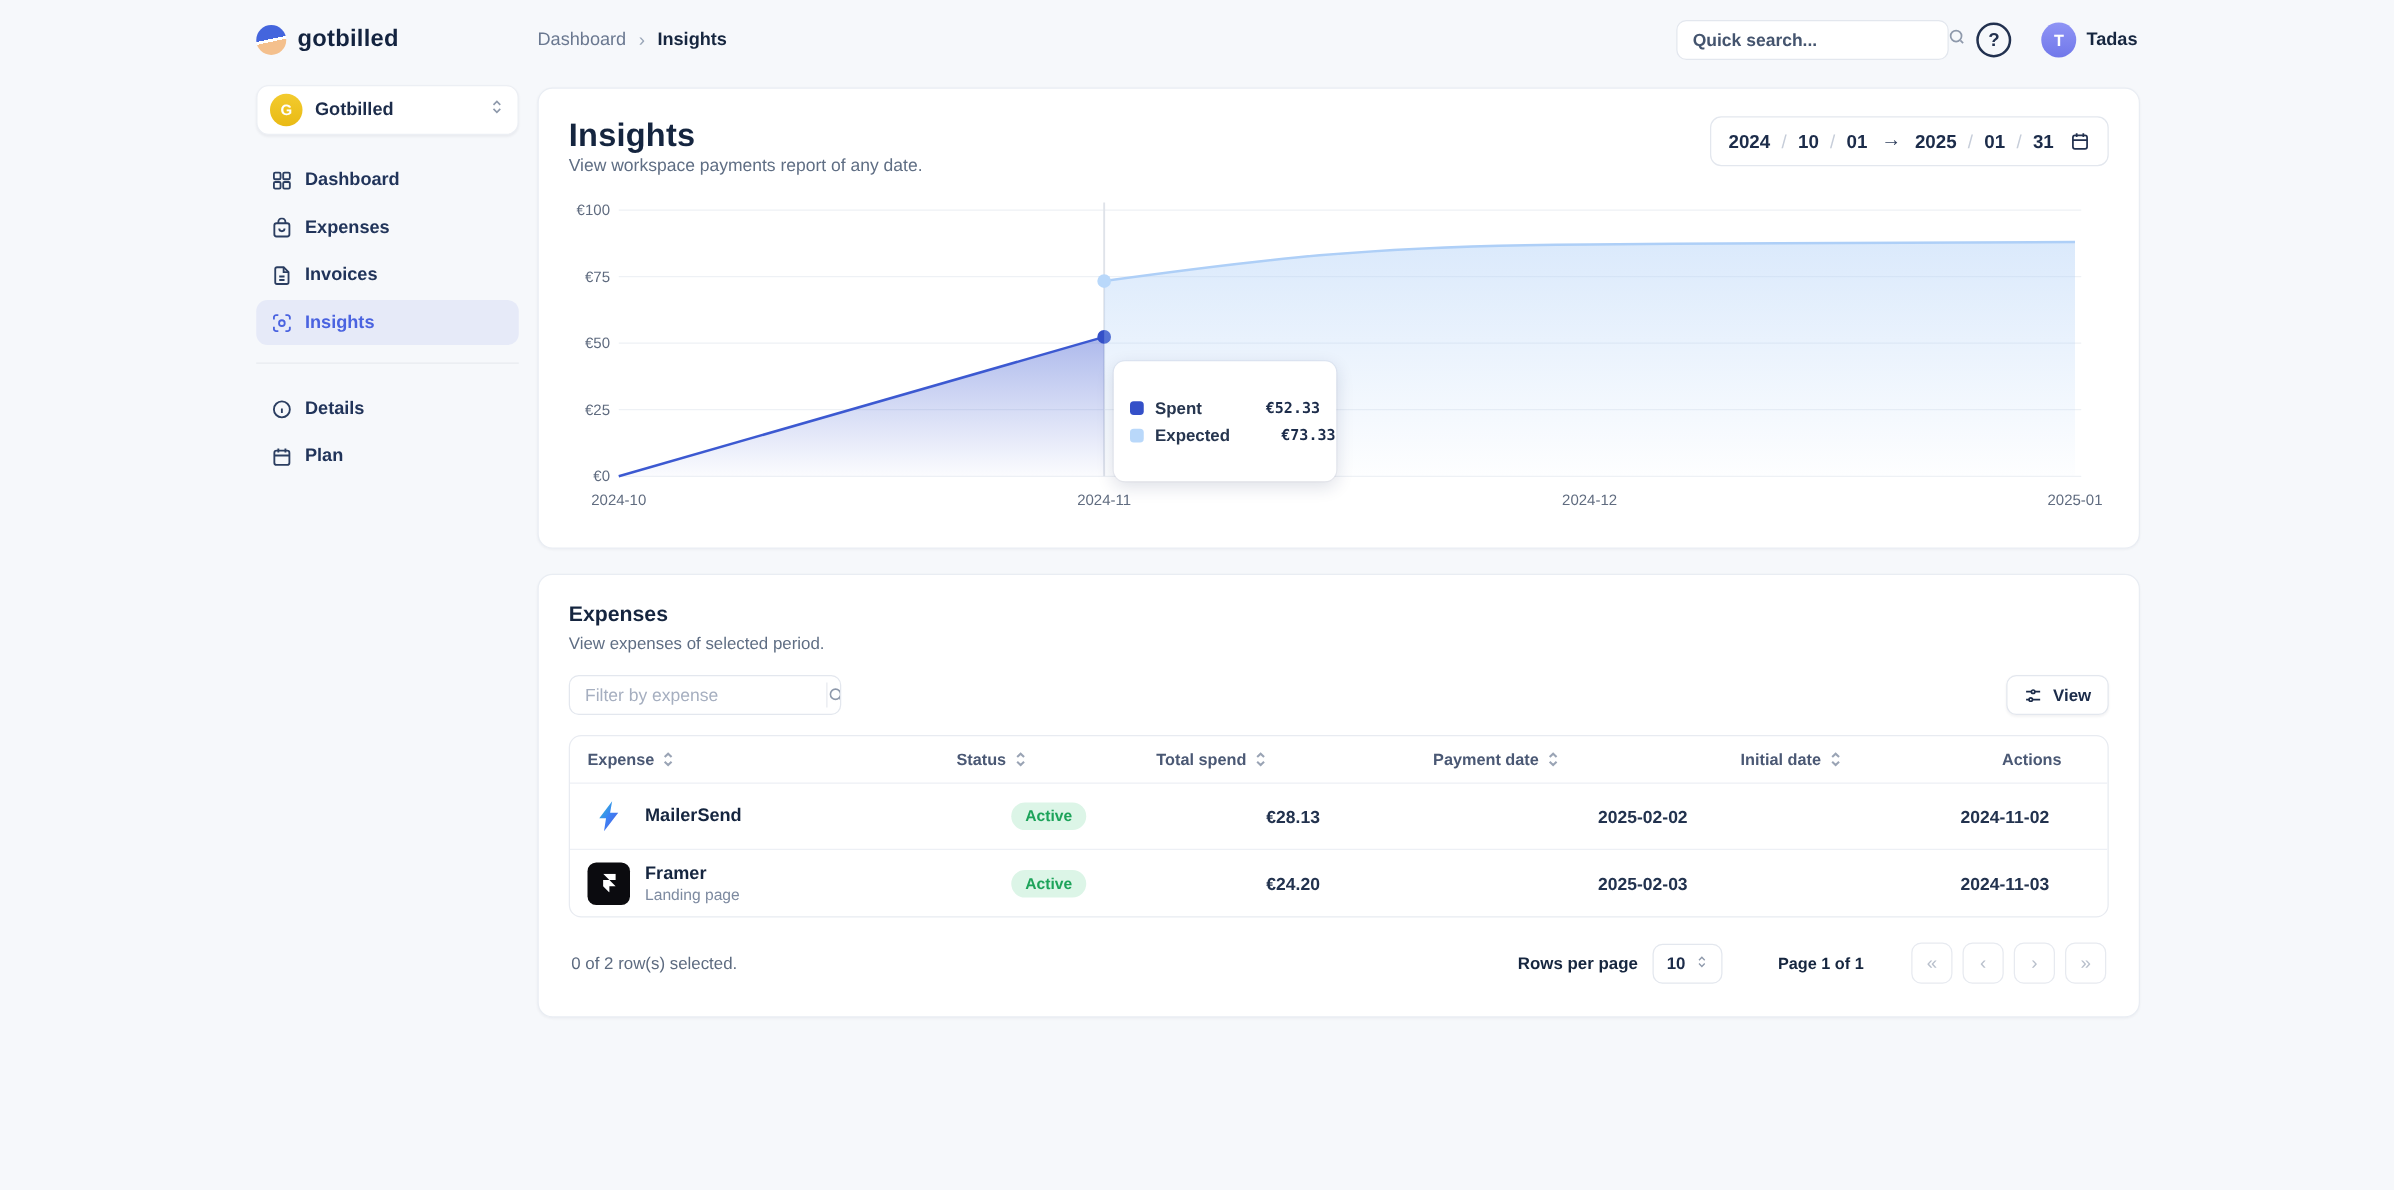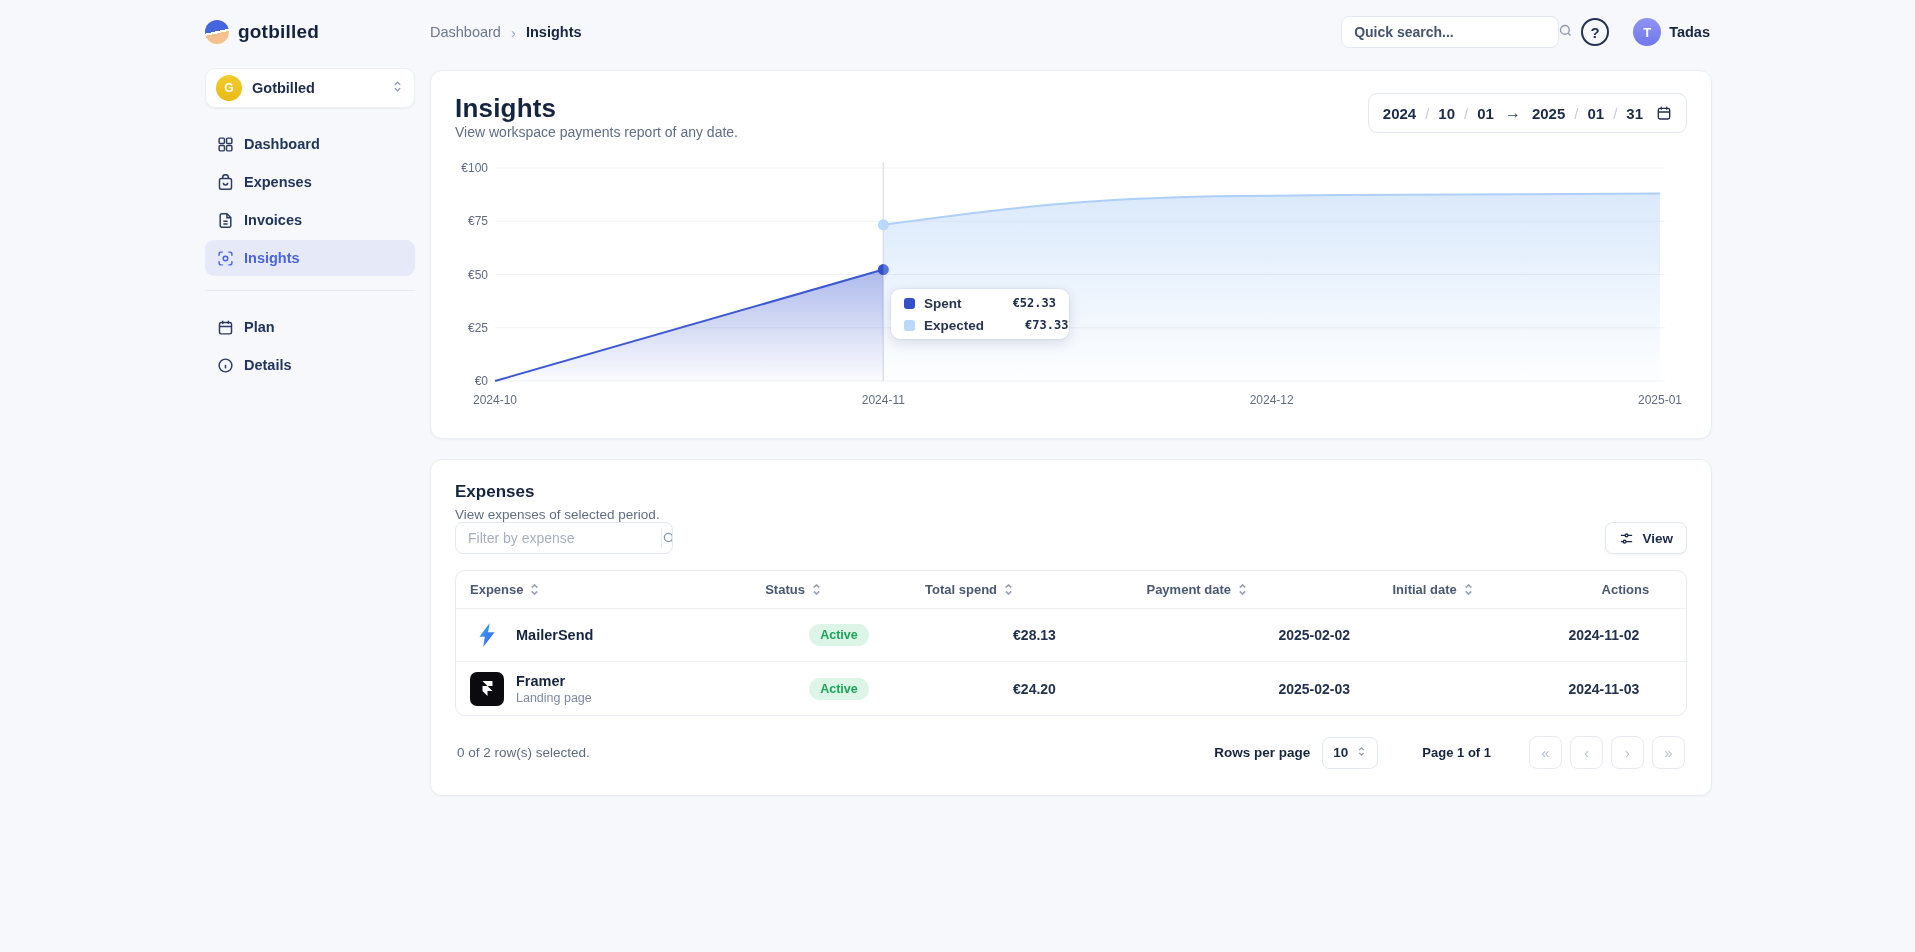--- a/index.html
+++ b/index.html
@@ -59,31 +59,31 @@
   .page-title { font-size:26px; font-weight:800; color:#15253f; letter-spacing:.2px; }
   .page-subtitle { margin-top:0; font-size:14px; color:#5f6e84; font-weight:500;text-align:right; }
   .date-range { height:40px; border:1px solid #e3e7ee; border-radius:9px; display:flex; align-items:center;
     gap:9px; padding:0 14px; font-size:15px; font-weight:700; color:#1c2c4a; background:#fff; cursor:pointer; }
   .date-sep { color:#c6cdd9; font-weight:500; }
   .date-arrow { color:#31415f; font-size:16px; padding:0 2px; }
 
   
   .chart-wrap { position:relative; margin-top:18px; height:262px; }
   .chart-tooltip { position:absolute; left:436px; top:131px; width:178px; background:#fff; border-radius:9px;
-    box-shadow:0 4px 14px rgba(23,37,84,.14), 0 0 0 1px rgba(23,37,84,.04); padding:3px 13px; z-index:2; }
+    box-shadow:0 4px 14px rgba(23,37,84,.14), 0 0 0 1px rgba(23,37,84,.04); padding:26px 13px; z-index:2; }
   .trow { display:flex; align-items:center; gap:9px; height:22px; }
   .trow .sq { width:11px; height:11px; border-radius:3px; flex:none; }
   .tlabel { flex:1; font-size:13.5px; font-weight:600; color:#27364f; }
   .tval { font-family:"DejaVu Sans Mono", monospace; font-size:12px; font-weight:700; color:#1c2c4a;margin-left:32px; }
 
   
   .expenses-card { margin-top:20px; padding:22px 24px 16px; }
   .section-title { font-size:17px; font-weight:800; color:#15253f; }
   .section-subtitle { margin-top:5px; font-size:13.5px; color:#5f6e84; font-weight:500; }
-  .table-toolbar { display:flex; align-items:flex-end; justify-content:space-between; }
+  .table-toolbar { margin-top:18px; display:flex; align-items:flex-end; justify-content:space-between; }
   .filter-box { width:218px; height:32px; border:1px solid #e3e7ee; border-radius:8px; background:#fff;
     display:flex; align-items:center; overflow:hidden; }
   .filter-box input { border:none; outline:none; flex:1; padding:0 12px; font-size:14px; color:#44546e;
     background:transparent; font-family:"Liberation Sans", sans-serif; }
   .filter-box input::placeholder { color:#a6afc0; opacity:1; font-weight:500; }
   .filter-search { width:38px; height:20px; border-left:1px solid #e7eaf0; display:flex; align-items:center;
     justify-content:center; color:#8e99ab; }
   .view-btn { height:32px; border:1px solid #e3e7ee; border-radius:8px; background:#fff; display:flex;
     align-items:center; gap:8px; padding:0 13px; font-size:13.5px; font-weight:700; color:#1c2c4a; cursor:pointer;
     box-shadow:0 1px 2px rgba(16,24,40,.05); }
@@ -208,35 +208,35 @@
           <span>Insights</span>
         </div>
       </div>
 
       <div class="side-divider"></div>
 
       <div class="nav">
         <div class="nav-item">
           <span class="nicon">
             <svg width="17" height="17" viewBox="0 0 24 24" fill="none" stroke="currentColor" stroke-width="2.1">
-                <rect x="3.5" y="5" width="17" height="16" rx="2.5"></rect>
-                <path d="M8 2.5V7M16 2.5V7M3.5 10.5h17"></path>
-              </svg>
-          </span>
-          <span>Plan</span>
-        </div>
-        <div class="nav-item">
-          <span class="nicon">
-            <svg width="17" height="17" viewBox="0 0 24 24" fill="none" stroke="currentColor" stroke-width="2.1">
                 <circle cx="12" cy="12" r="9"></circle>
                 <path d="M12 16v-5"></path>
                 <path d="M12 8h.01"></path>
               </svg>
           </span>
           <span>Details</span>
+        </div>
+        <div class="nav-item">
+          <span class="nicon">
+            <svg width="17" height="17" viewBox="0 0 24 24" fill="none" stroke="currentColor" stroke-width="2.1">
+                <rect x="3.5" y="5" width="17" height="16" rx="2.5"></rect>
+                <path d="M8 2.5V7M16 2.5V7M3.5 10.5h17"></path>
+              </svg>
+          </span>
+          <span>Plan</span>
         </div>
       </div>
     </div>
 
     <div class="main">
 
       <div class="card insights-card">
         <div class="card-head">
           <div>
             <div class="page-title">Insights</div>

